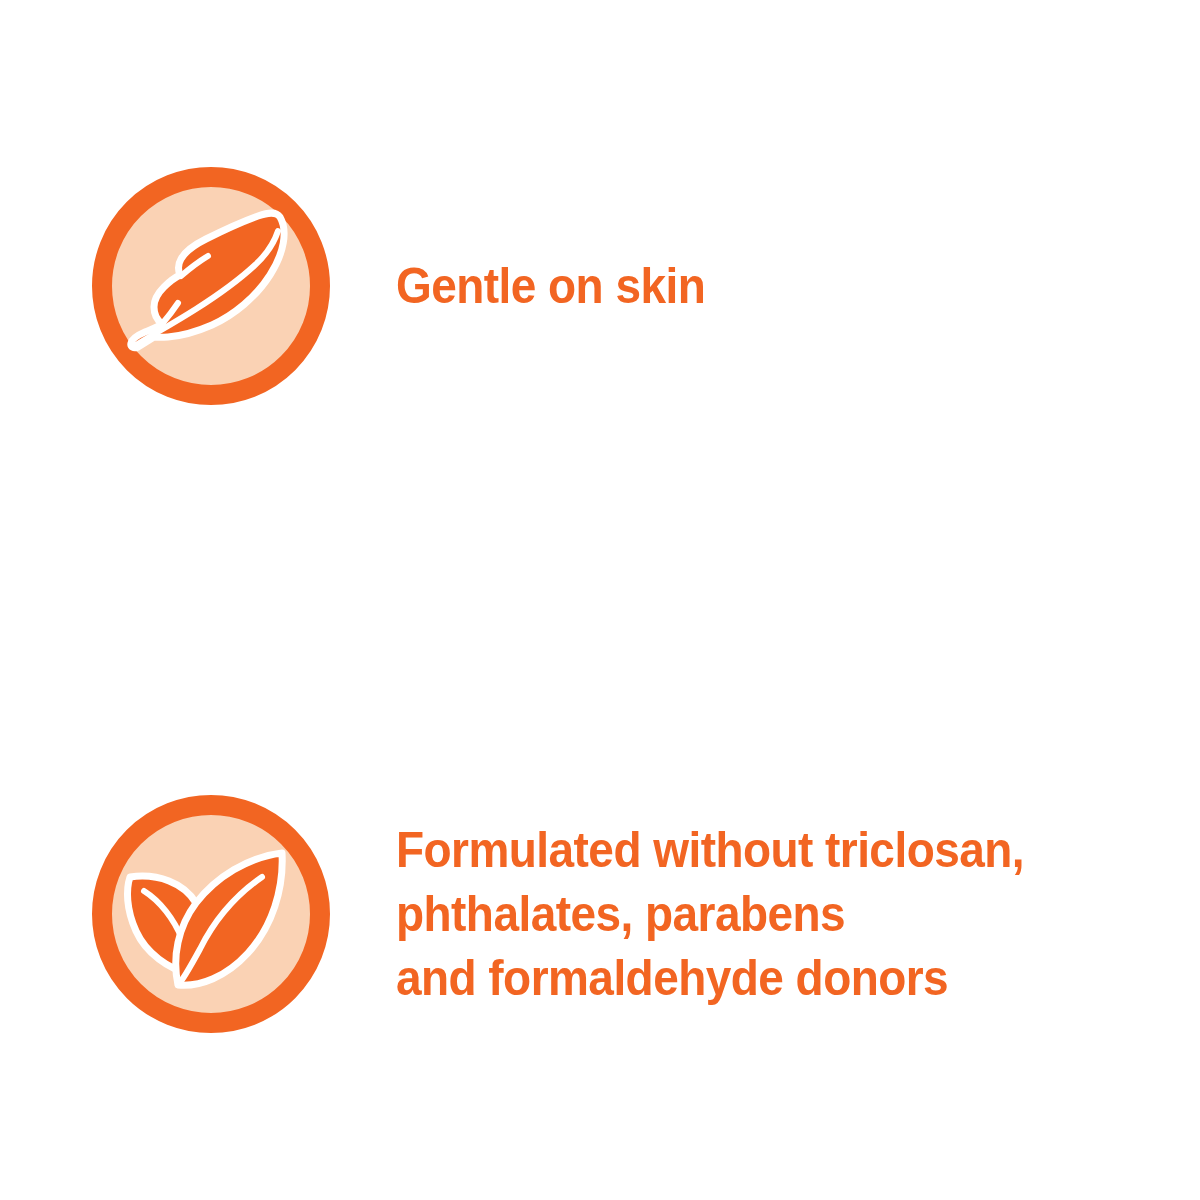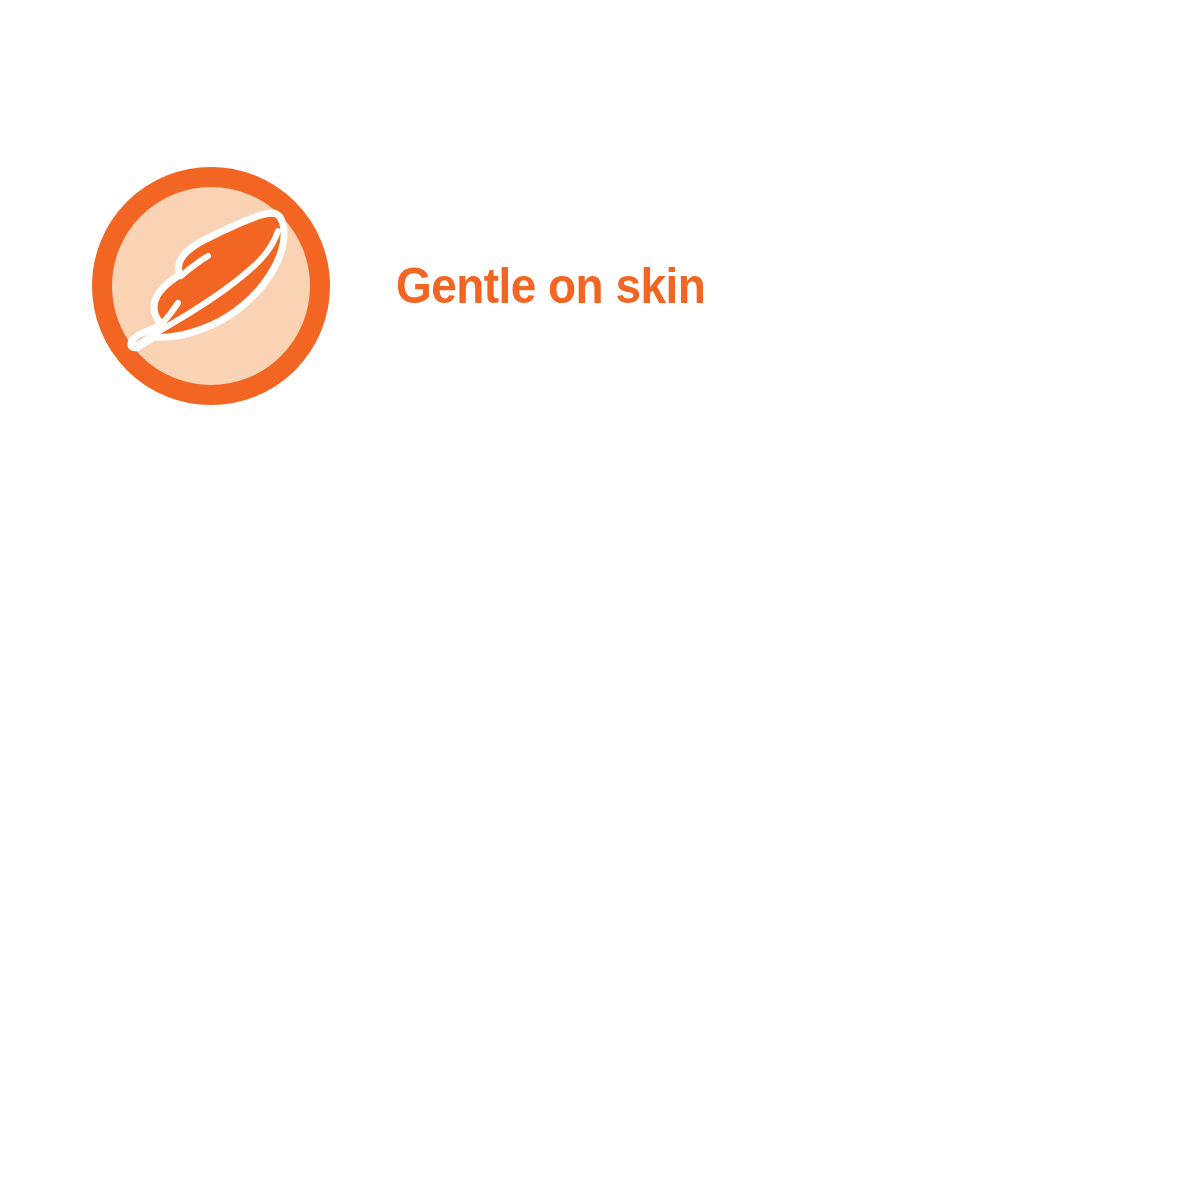--- a/index.html
+++ b/index.html
@@ -112,14 +112,43 @@
 
           <path d="M50 137
                    C 56 130, 62 122, 66 116" fill="none" stroke="#FFFFFF" stroke-width="6" stroke-linecap="round"></path>
         </g>
       </svg>
     </div>
     <div class="benefit-text single-line">Gentle on skin</div>
   </div>
 
 
+  <div class="benefit-row" id="row-2">
+    <div class="icon-badge">
+      <svg viewBox="0 0 198 198" xmlns="http://www.w3.org/2000/svg">
+
+        <path d="M18 62
+                 C 46 58, 72 68, 84 88
+                 C 96 108, 94 136, 80 160
+                 C 56 154, 34 138, 24 116
+                 C 14 94, 14 74, 18 62 Z" fill="#F26522" stroke="#FFFFFF" stroke-width="7" stroke-linejoin="round"></path>
+
+        <path d="M32 76
+                 C 48 86, 62 104, 70 124
+                 C 76 140, 79 152, 80 160" fill="none" stroke="#FFFFFF" stroke-width="6" stroke-linecap="round"></path>
+
+        <path d="M170 38
+                 C 172 74, 160 112, 136 138
+                 C 114 162, 88 172, 66 170
+                 C 60 142, 66 112, 84 88
+                 C 104 62, 136 42, 170 38 Z" fill="#F26522" stroke="#FFFFFF" stroke-width="7" stroke-linejoin="round"></path>
+
+        <path d="M150 62
+                 C 124 80, 102 106, 88 134
+                 C 76 156, 70 166, 66 170" fill="none" stroke="#FFFFFF" stroke-width="6" stroke-linecap="round"></path>
+      </svg>
+    </div>
+    <div class="benefit-text">Formulated without triclosan,
+phthalates, parabens
+and formaldehyde donors</div>
+  </div>
 
 </div>
 
 </body></html>

